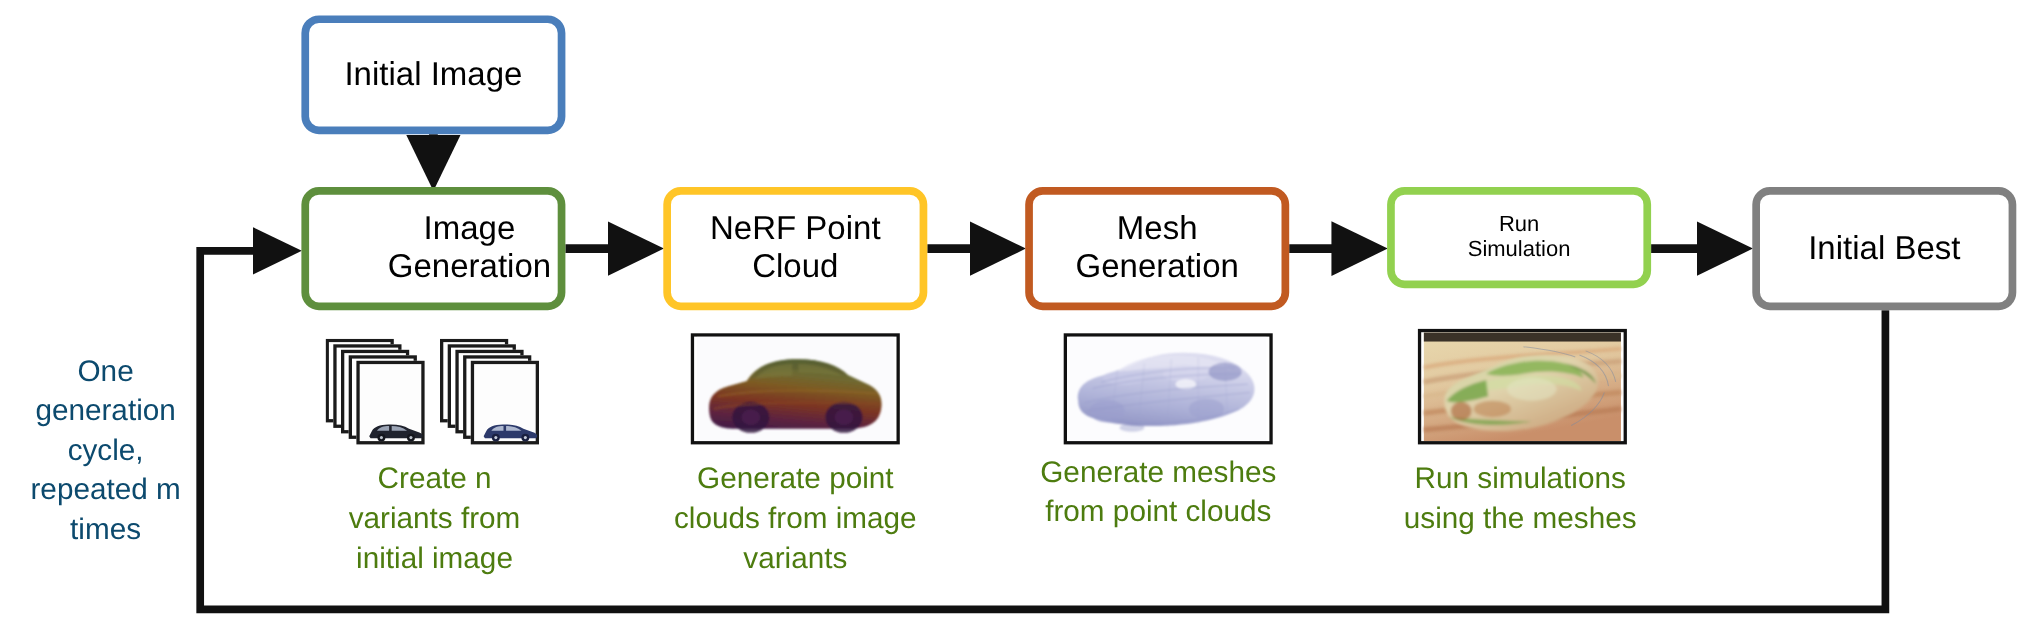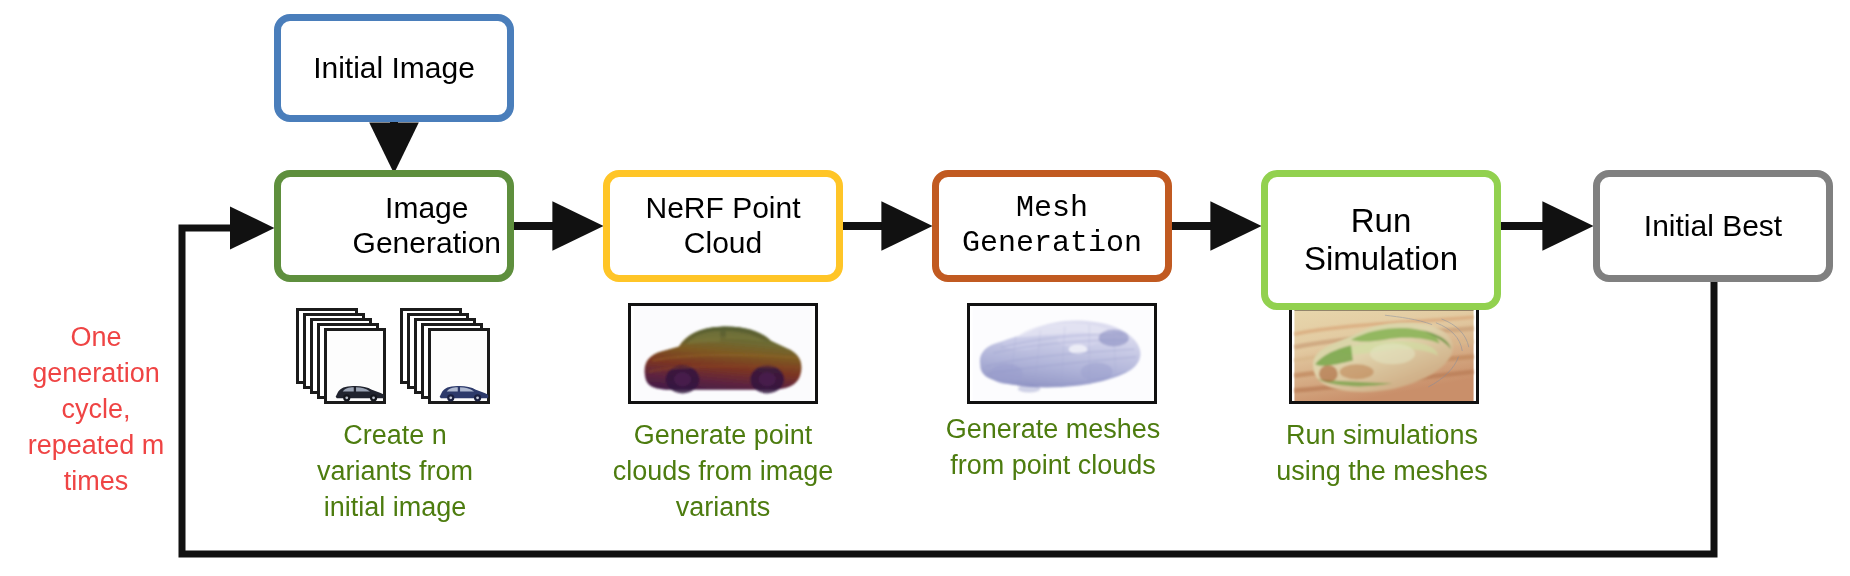--- a/index.html
+++ b/index.html
@@ -51,26 +51,25 @@
   }
   #node-nerf-point-cloud {
     left: 603px; top: 170px; width: 240px; height: 112px;
     border-width: 7px; border-color: #FFC527;
     font-size: 30px;
   }
   #node-mesh-generation {
     left: 932px; top: 170px; width: 240px; height: 112px;
     border-width: 7px; border-color: #C15A21;
     font-size: 30px;
-    font-family: Liberation Mono, monospace;
   }
   #node-run-simulation {
-    left: 1261px; top: 170px; width: 240px; height: 140px;
+    left: 1261px; top: 170px; width: 240px; height: 92px;
     border-width: 7px; border-color: #92D14F;
-    font-size: 33px;
+    font-size: 20px;
   }
   #node-select-best {
     left: 1593px; top: 170px; width: 240px; height: 112px;
     border-width: 7px; border-color: #808080;
     font-size: 30px;
   }
 
   
   #connectors {
     position: absolute;
@@ -93,21 +92,21 @@
   }
   #caption-image-generation { left: 264px; top: 418px; width: 262px; }
   #caption-nerf-point-cloud { left: 573px; top: 418px; width: 300px; }
   #caption-mesh-generation  { left: 922px; top: 412px; width: 262px; }
   #caption-run-simulation   { left: 1251px; top: 418px; width: 262px; }
 
   #loop-label {
     position: absolute;
     left: 16px; top: 320px; width: 160px;
     text-align: center;
-    color: #ef4444;
+    color: #0c4a6e;
     font-family: "Liberation Sans", sans-serif;
     font-size: 27px;
     line-height: 1.33;
     white-space: pre-line;
     z-index: 4;
   }
 
   
   .thumb {
     position: absolute;

